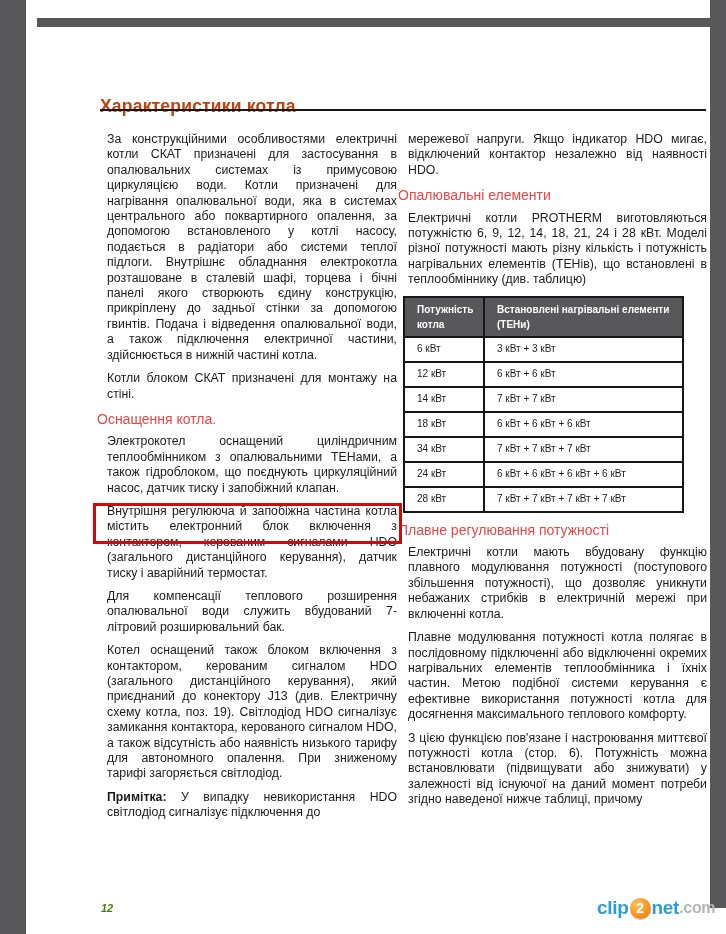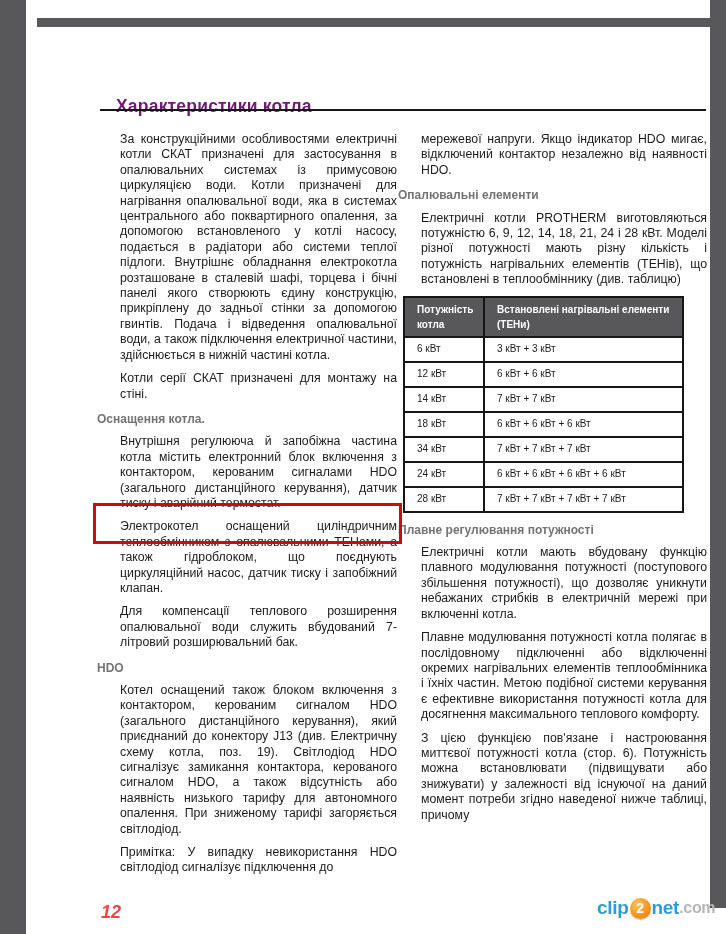--- a/index.html
+++ b/index.html
@@ -7,60 +7,59 @@
     --table-header-bg:#58585a; --logo-blue:#2b9cd8; --logo-orange:#f7941e; --logo-gray:#b5b5b5;
   }
   html,body{margin:0;padding:0;}
   body{
     width:726px;height:934px;position:relative;overflow:hidden;background:#fff;
     font-family:"Liberation Sans", sans-serif;color:var(--ink);
   }
   .frame-left{position:absolute;left:0;top:0;width:26px;height:934px;background:var(--frame);}
   .frame-right{position:absolute;left:710px;top:0;width:16px;height:908px;background:var(--frame);}
   .frame-topbar{position:absolute;left:37px;top:18px;width:689px;height:9px;background:var(--frame);}
-  .page-title{position:absolute;left:116px;top:84px;font-size:17.5px;font-weight:bold;color:#701a75;letter-spacing:.2px;}
+  .page-title{position:absolute;left:100px;top:84px;font-size:17.5px;font-weight:bold;color:#c2410c;letter-spacing:.2px;}
   .title-rule{position:absolute;left:100px;top:109px;width:606px;height:2px;background:#161616;}
   .col{position:absolute;top:132px;font-size:12.3px;line-height:15.4px;text-align:justify;}
   .col-left{left:97px;width:300px;}
   .col-right{left:398px;width:309px;}
-  .col p{margin:0 0 8px 23px;}
-  .col h2{font-size:12px;font-weight:bold;margin:10px 0 7px 0;color:#737373;text-align:left;}
-  .note-label{font-weight:normal;}
+  .col p{margin:0 0 8px 10px;}
+  .col h2{font-size:14px;font-weight:normal;margin:10px 0 7px 0;color:#ef4444;text-align:left;}
+  .note-label{font-weight:bold;}
   .red-box{position:absolute;left:93px;top:503px;width:303px;height:35px;border:3px solid var(--highlight);pointer-events:none;}
   table.power{border-collapse:collapse;margin:2px 0 8px 5px;width:281px;table-layout:fixed;}
   table.power th,table.power td{border:2px solid #161616;padding:2px 12px;font-size:10px;text-align:left;vertical-align:middle;}
   table.power th{background:var(--table-header-bg);color:#fff;font-weight:bold;height:34px;line-height:15px;}
   table.power td{height:19px;}
   table.power col.c1{width:80px;}
-  .page-num{position:absolute;left:101px;top:902px;font-size:18px;font-weight:bold;font-style:italic;color:#ef4444;}
+  .page-num{position:absolute;left:101px;top:902px;font-size:11px;font-weight:bold;font-style:italic;color:#4d7c0f;}
   .logo{position:absolute;left:597px;top:897px;display:flex;align-items:center;font-weight:bold;font-size:19px;letter-spacing:-.3px;}
   .logo .t-blue{color:var(--logo-blue);}
   .logo .t-gray{color:var(--logo-gray);font-size:16px;margin-left:0;}
   .logo .ball{display:inline-flex;align-items:center;justify-content:center;width:21px;height:21px;margin:0 1px;border-radius:50%;
     background:radial-gradient(circle at 35% 30%, #fdc25c 0%, var(--logo-orange) 55%, #e07c0e 100%);
     color:#fff;font-size:14px;line-height:1;box-shadow:0 1px 1px rgba(0,0,0,.25);}
 </style>
 </head>
 <body>
 
 <div class="frame-left"></div>
 <div class="frame-right"></div>
 <div class="frame-topbar"></div>
 
 <h1 class="page-title">Характеристики котла</h1>
 <div class="title-rule"></div>
 
 <div class="col col-left">
   <p>За конструкційними особливостями електричні котли СКАТ призначені для застосування в опалювальних системах із примусовою циркуляцією води. Котли призначені для нагрівання опалювальної води, яка в системах центрального або поквартирного опалення, за допомогою встановленого у котлі насосу, подається в радіатори або системи теплої підлоги. Внутрішнє обладнання електрокотла розташоване в сталевій шафі, торцева і бічні панелі якого створюють єдину конструкцію, прикріплену до задньої стінки за допомогою гвинтів. Подача і відведення опалювальної води, а також підключення електричної частини, здійснюється в нижній частині котла.</p>
-  <p>Котли серії СКАТ призначені для монтажу на стіні.</p>
+  <p>Котли блоком СКАТ призначені для монтажу на стіні.</p>
   <h2>Оснащення котла.</h2>
+  <p>Электрокотел оснащений циліндричним теплообмінником з опалювальними ТЕНами, а також гідроблоком, що поєднують циркуляційний насос, датчик тиску і запобіжний клапан.</p>
   <p>Внутрішня регулююча й запобіжна частина котла містить електронний блок включення з контактором, керованим сигналами HDO (загального дистанційного керування), датчик тиску і аварійний термостат.</p>
-  <p>Электрокотел оснащений циліндричним теплообмінником з опалювальними ТЕНами, а також гідроблоком, що поєднують циркуляційний насос, датчик тиску і запобіжний клапан.</p>
   <p>Для компенсації теплового розширення опалювальної води служить вбудований 7-літровий розширювальний бак.</p>
-  <h2>HDO</h2>
   <p>Котел оснащений також блоком включення з контактором, керованим сигналом HDO (загального дистанційного керування), який приєднаний до конектору J13 (див. Електричну схему котла, поз. 19). Світлодіод HDO сигналізує замикання контактора, керованого сигналом HDO, а також відсутність або наявність низького тарифу для автономного опалення. При зниженому тарифі загоряється світлодіод.</p>
   <p><span class="note-label">Примітка:</span><span> У випадку невикористання HDO світлодіод сигналізує підключення до</span></p>
 </div>
 
 <div class="col col-right">
   <p>мережевої напруги. Якщо індикатор HDO мигає, відключений контактор незалежно від наявності HDO.</p>
   <h2>Опалювальні елементи</h2>
   <p>Електричні котли PROTHERM виготовляються потужністю 6, 9, 12, 14, 18, 21, 24 і 28 кВт. Моделі різної потужності мають різну кількість і потужність нагрівальних елементів (ТЕНів), що встановлені в теплообміннику (див. таблицю)</p>
 
   <table class="power">

